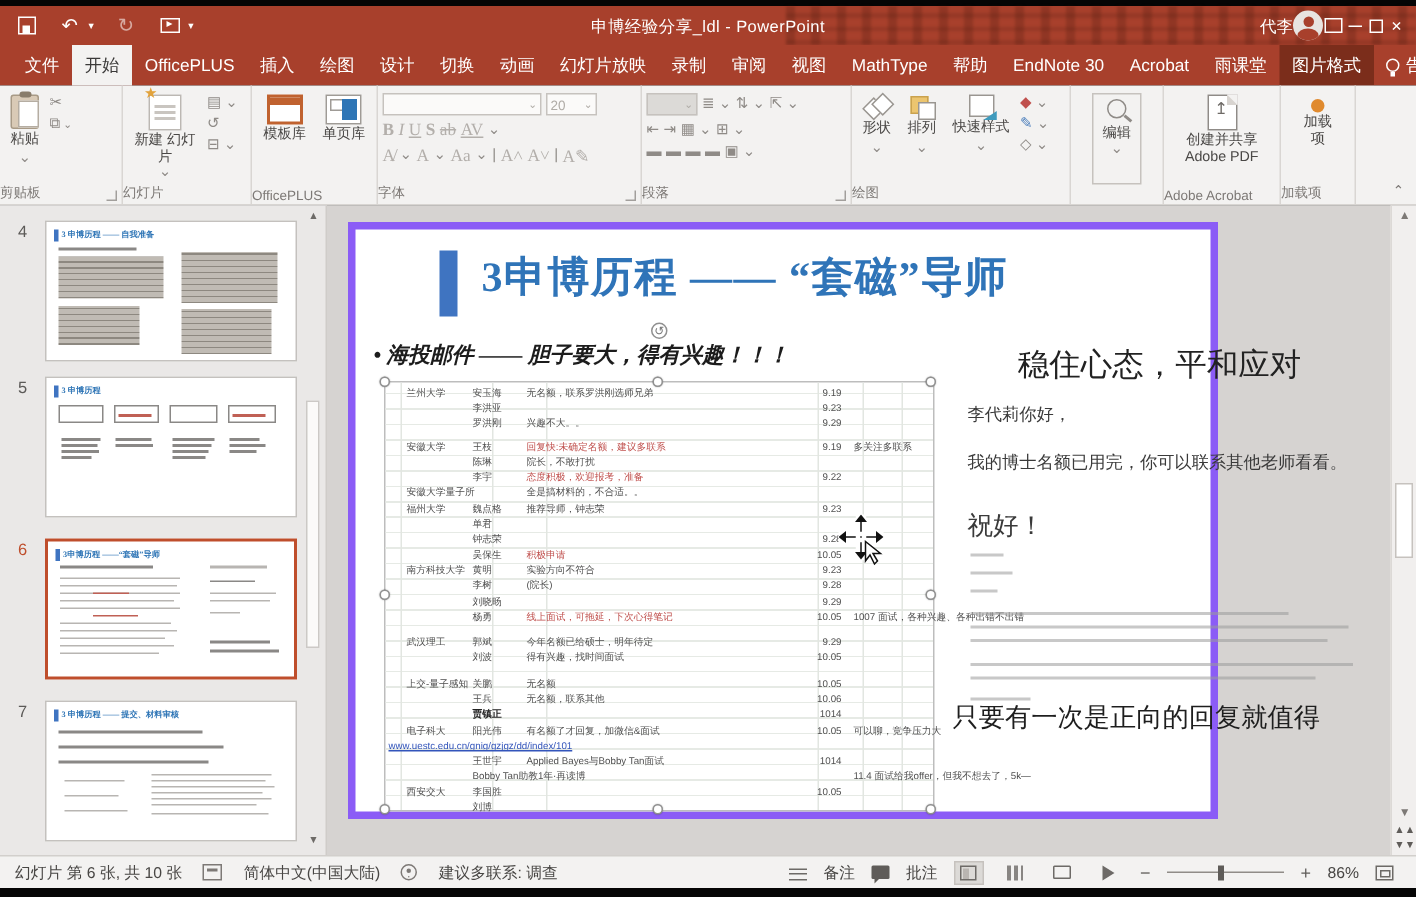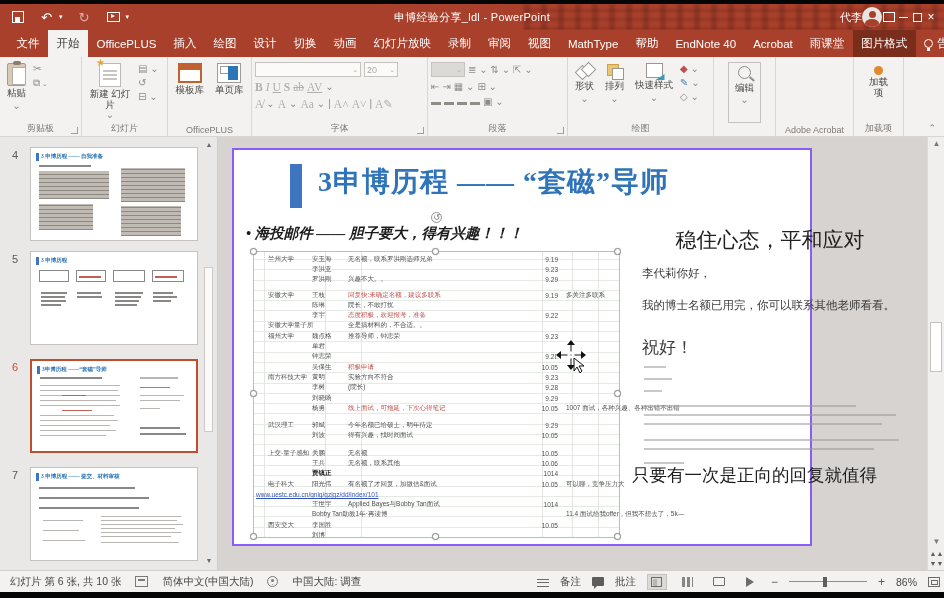--- a/index.html
+++ b/index.html
@@ -37,21 +37,21 @@
   .tabbar { position:absolute; left:0; top:30px; width:944px; height:27px; background:#a8402c; display:flex; align-items:stretch; padding-left:8px; }
   .tab { display:flex; align-items:center; padding:0 8.5px; font-size:11.5px; color:#fff; white-space:nowrap; }
   .tab.active { background:#f3f2f1; color:#3b3a39; }
   .tab.contextual { background:#7b2d1b; }
   .tab .bulb { width:9px; height:9px; border:1.2px solid #fff; border-radius:50%; position:relative; margin-right:4px; }
   .tab .bulb::after { content:""; position:absolute; left:2.2px; top:8px; width:2.6px; height:3px; background:#fff; }
 
   
   .ribbon { position:absolute; left:0; top:57px; width:944px; height:80px; background:#f3f2f1; border-bottom:1px solid #d8d5d2; display:flex; }
   .rgroup { position:relative; height:100%; border-right:1px solid #d9d6d3; padding:5px 3px 13px 3px; display:flex; gap:3px; }
-  .rlabel { position:absolute; bottom:1px; left:0; right:0; text-align:center; font-size:9px; color:#7d7976; white-space:nowrap; }
+  .rlabel { position:absolute; bottom:1px; left:0; right:0; text-align:left; font-size:9px; color:#7d7976; white-space:nowrap; }
   .launcher { position:absolute; bottom:2px; right:3px; width:7px; height:7px; border-right:1.2px solid #8f8b88; border-bottom:1.2px solid #8f8b88; opacity:.8; }
   .bigbtn { display:flex; flex-direction:column; align-items:center; justify-content:flex-start; gap:2px; padding:1px 4px; font-size:9.5px; color:#4a4846; text-align:center; line-height:10.5px; }
   .minicol { display:flex; flex-direction:column; justify-content:flex-start; gap:4px; padding-top:2px; }
   .mini { font-size:10px; color:#8f8b87; line-height:10px; }
   .disabled { color:#b7b3ae; }
   .icon-paste { width:19px; height:23px; background:#d9cab6; border:1px solid #a89a86; border-radius:2px; position:relative; }
   .icon-paste::before { content:""; position:absolute; left:5px; top:-3px; width:8px; height:4px; background:#8a7d6b; border-radius:2px; }
   .icon-paste::after { content:""; position:absolute; left:4px; top:3px; width:12px; height:16px; background:#fff; border:1px solid #b5ada2; }
   .icon-brush { width:10px; height:10px; background:#cf8e3f; clip-path:polygon(0 100%, 40% 30%, 70% 0, 100% 30%, 60% 60%, 30% 100%); }
   .icon-newslide { width:22px; height:24px; background:#fff; border:1px solid #bcb8b3; position:relative; }
@@ -93,21 +93,21 @@
   .mini-title { position:absolute; left:10px; top:5px; font-size:5.5px; color:#2e75b6; font-family:"Liberation Serif",serif; font-weight:bold; white-space:nowrap; }
   .mini-bar { position:absolute; left:5px; top:5px; width:3px; height:8px; background:#3f74c1; }
   .ph { position:absolute; background:#b9b4ad; }
   .ph-lines { background:repeating-linear-gradient(0deg,#8d8880 0 1px,#c0bbb4 1px 4px); }
   .tl { position:absolute; height:1.5px; background:#8a8886; }
   .tl.lt { background:#b8b5b2; }
   .tl.red { background:#c06055; }
   .tbox { position:absolute; border:1px solid #8a8886; background:#fff; }
 
   .editor { position:absolute; left:218px; top:0; width:726px; height:433px; }
-  .canvas { position:absolute; left:14px; top:11px; width:580px; height:398px; background:#fff; border:2px solid #8b5cf6; }
+  .canvas { position:absolute; left:14px; top:11px; width:580px; height:398px; background:#fff; border:5px solid #8b5cf6; }
 
   
   .s-titlebar { position:absolute; left:56px; top:14px; width:12px; height:44px; background:#3f74c1; }
   .s-title { position:absolute; left:84px; top:13px; font-family:"Liberation Serif",serif; font-weight:bold; font-size:28px; color:#2f74b8; letter-spacing:1px; white-space:nowrap; }
   .s-bullet { position:absolute; left:12px; top:74px; font-family:"Liberation Serif",serif; font-weight:bold; font-style:italic; font-size:14.5px; color:#1c1c1c; white-space:nowrap; }
   .s-heading { position:absolute; left:408px; top:76px; width:256px; text-align:center; font-family:"Liberation Serif",serif; font-size:21px; color:#222; white-space:nowrap; }
   .email-line { position:absolute; left:408px; font-family:"Liberation Serif",serif; color:#3a3a3a; white-space:nowrap; }
   .tinybar { position:absolute; background:#9a9a9a; height:2px; opacity:.55; }
   .s-takeaway { position:absolute; left:398px; top:312px; font-family:"Liberation Serif",serif; font-size:17.5px; color:#1e1e1e; line-height:27px; white-space:nowrap; }
 
@@ -135,21 +135,21 @@
   .vs-arrow { position:absolute; left:0; width:17px; height:14px; text-align:center; font-size:8px; color:#7d7976; line-height:14px; }
   .vs-thumb { position:absolute; left:2px; width:12px; background:#fff; border:1px solid #c6c2be; }
   .dbl { position:absolute; left:0; width:17px; text-align:center; font-size:7px; color:#5f5c59; line-height:10px; }
   .tp-scroll { position:absolute; right:2px; top:0; width:12px; height:433px; }
   .tp-arrow { position:absolute; width:12px; height:12px; font-size:7px; color:#6d6a67; text-align:center; line-height:12px; }
   .tp-thumb { position:absolute; left:1px; width:9px; background:#fbfaf9; border:1px solid #ccc9c6; }
 
   
   .statusbar { position:absolute; left:0; top:570px; width:944px; height:22px; background:#f3f2f1; border-top:1px solid #d2cfcc; display:flex; align-items:center; font-size:10.5px; color:#484644; }
   .sb-left { display:flex; align-items:center; gap:14px; padding-left:10px; }
-  .sb-right { margin-left:auto; display:flex; align-items:center; gap:11px; padding-right:4px; }
+  .sb-right { margin-left:auto; display:flex; align-items:center; gap:11px; padding-right:15px; }
   .sb-ico { width:13px; height:11px; border:1.3px solid #7d7976; position:relative; }
   .sb-ico.disp::after { content:""; position:absolute; left:2px; top:2px; right:2px; height:2px; background:#7d7976; }
   .sb-person { width:11px; height:11px; border:1.2px solid #7d7976; border-radius:50%; position:relative; }
   .sb-person::after { content:""; position:absolute; left:3px; top:2px; width:3px; height:3px; border-radius:50%; background:#7d7976; box-shadow:0 4px 0 -1px #7d7976; }
   .notes-ico { width:12px; height:10px; border-bottom:1.5px solid #6d6a67; position:relative; }
   .notes-ico::after { content:""; position:absolute; left:0; top:2px; width:12px; height:1.5px; background:#6d6a67; box-shadow:0 3px 0 #6d6a67; }
   .cmt-ico { width:12px; height:9px; background:#5f5c59; border-radius:1px; position:relative; }
   .cmt-ico::after { content:""; position:absolute; left:2px; bottom:-3px; border-top:3px solid #5f5c59; border-right:3px solid transparent; }
   .viewbtn { width:20px; height:16px; display:flex; align-items:center; justify-content:center; }
   .viewbtn.active { background:#dcdad7; border:1px solid #c6c2be; }
@@ -239,21 +239,21 @@
       <div class="tab">
         <span>视图</span>
       </div>
       <div class="tab">
         <span>MathType</span>
       </div>
       <div class="tab">
         <span>帮助</span>
       </div>
       <div class="tab">
-        <span>EndNote 40</span>
+        <span>EndNote 30</span>
       </div>
       <div class="tab">
         <span>Acrobat</span>
       </div>
       <div class="tab">
         <span>雨课堂</span>
       </div>
       <div class="tab contextual">
         <span>图片格式</span>
       </div>
@@ -395,20 +395,24 @@
 
     <div class="rgroup" style="width:62px; justify-content:center">
       <div class="editbox">
         <span class="icon-search"></span>
         <span style="font-size:9.5px;color:#4a4846">编辑</span>
         <span class="mini" style="margin-top:-3px">⌄</span>
       </div>
     </div>
 
     <div class="rgroup" style="width:78px; justify-content:center">
+      <div class="bigbtn">
+        <span class="icon-pdf"></span>
+        <span style="width:64px">创建并共享 Adobe PDF</span>
+      </div>
       <div class="rlabel">Adobe Acrobat</div>
     </div>
 
     <div class="rgroup" style="width:50px; justify-content:center">
       <div class="bigbtn">
         <span class="icon-addin"></span>
         <span style="width:22px">加载项</span>
       </div>
       <div class="rlabel">加载项</div>
     </div>
@@ -772,21 +776,21 @@
       </div>
     </div>
   </div>
 
   <div class="statusbar">
     <div class="sb-left">
       <span>幻灯片 第 6 张, 共 10 张</span>
       <span class="sb-ico disp"></span>
       <span>简体中文(中国大陆)</span>
       <span class="sb-person"></span>
-      <span>中国大陆: 调查</span>
+      <span>建议多联系: 调查</span>
     </div>
     <div class="sb-right">
       <span class="notes-ico"></span>
       <span>备注</span>
       <span class="cmt-ico"></span>
       <span>批注</span>
       <span class="viewbtn active">
           <span class="vb-norm"></span>
         </span>
       <span class="viewbtn">

